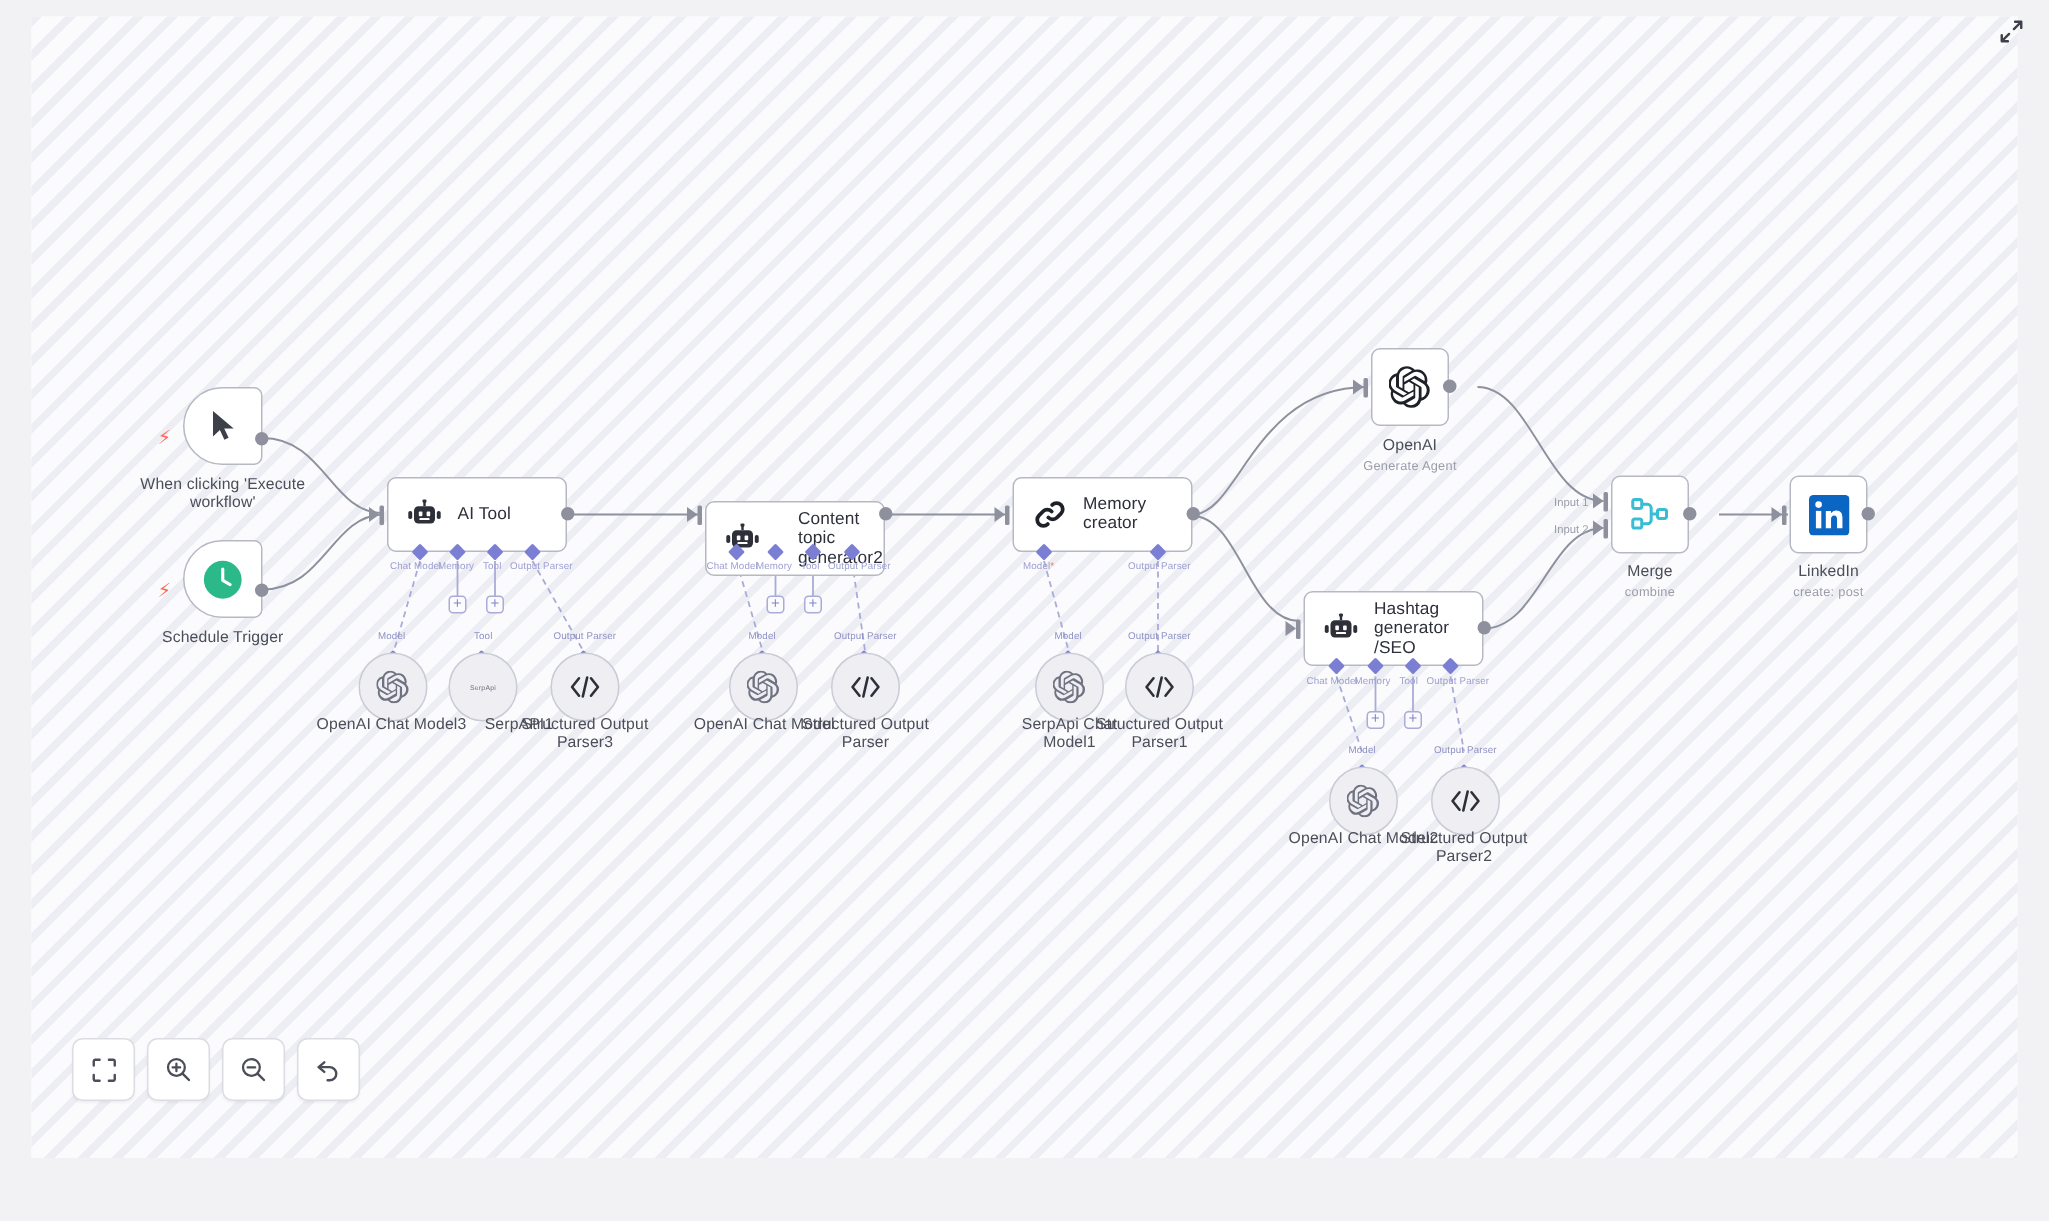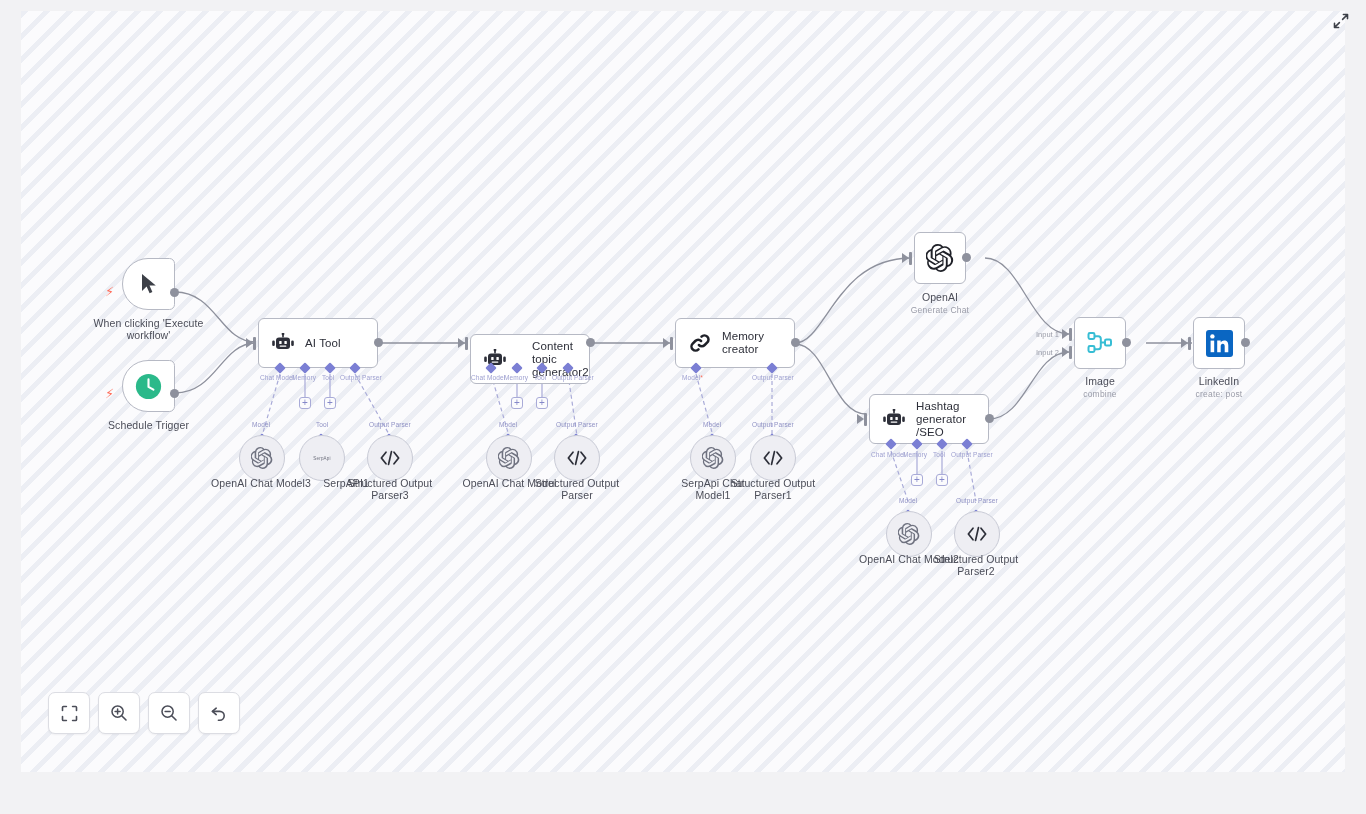--- a/index.html
+++ b/index.html
@@ -298,21 +298,21 @@
 
     <div class="node sq" style="left:893px;top:221px;width:52px;height:52px;">
       <svg width="28" height="28" viewBox="0 0 24 24">
         <path d="M21.6 9.9a5.9 5.9 0 0 0-.5-4.9 6 6 0 0 0-6.4-2.9A6 6 0 0 0 10.2.1a6 6 0 0 0-5.7 4.1 5.9 5.9 0 0 0-4 2.9 6 6 0 0 0 .8 7 5.9 5.9 0 0 0 .5 4.9 6 6 0 0 0 6.4 2.9 5.9 5.9 0 0 0 4.5 2 6 6 0 0 0 5.7-4.1 5.9 5.9 0 0 0 4-2.9 6 6 0 0 0-.8-7Zm-9 12.5a4.5 4.5 0 0 1-2.9-1l.1-.1 4.8-2.8a.8.8 0 0 0 .4-.7v-6.8l2 1.2v5.6a4.5 4.5 0 0 1-4.4 4.6ZM2.9 18a4.4 4.4 0 0 1-.5-3l.1.1 4.8 2.8a.8.8 0 0 0 .8 0l5.9-3.4v2.3l-5 2.9a4.5 4.5 0 0 1-6.1-1.7ZM1.7 7.9a4.5 4.5 0 0 1 2.3-2v5.7a.8.8 0 0 0 .4.7l5.9 3.4-2 1.2-4.9-2.9a4.5 4.5 0 0 1-1.7-6.1Zm16.6 3.9-5.9-3.5 2-1.1 4.9 2.8a4.5 4.5 0 0 1-.7 8.1v-5.6a.8.8 0 0 0-.3-.7ZM20.3 8.6l-.1-.1-4.8-2.8a.8.8 0 0 0-.8 0L8.7 9.1V6.8l4.9-2.9a4.5 4.5 0 0 1 6.7 4.7ZM7.7 12.9l-2-1.2V6.1a4.5 4.5 0 0 1 7.4-3.5l-.1.1-4.8 2.8a.8.8 0 0 0-.4.7Zm1.1-2.4 2.6-1.5 2.6 1.5v3l-2.6 1.5-2.6-1.5Z" fill="#1f2128"></path>
       </svg>
     </div>
     <div class="barin" style="left:888px;top:241px;"></div>
     <div class="arrowin" style="left:881px;top:242px;"></div>
     <div class="dot" style="left:941px;top:242px;"></div>
     <div class="nlabel" style="left:869px;top:281px;width:100px;">OpenAI</div>
-    <div class="nsub" style="left:869px;top:294px;width:100px;">Generate Chat</div>
+    <div class="nsub" style="left:869px;top:294px;width:100px;">Generate Agent</div>
 
     <div class="node" style="left:848px;top:383px;width:120px;height:50px;padding-left:12px;gap:10px;">
       <span class="ic">
         <svg width="24" height="20" viewBox="0 0 24 20">
           <rect x="5" y="4.5" width="14" height="11.5" rx="3" fill="#2d2f39"></rect>
           <rect x="8.2" y="8" width="2.4" height="3.1" rx=".6" fill="#ffffff"></rect>
           <rect x="13.4" y="8" width="2.4" height="3.1" rx=".6" fill="#ffffff"></rect>
           <rect x="8.6" y="12.4" width="6.8" height="1.3" rx=".6" fill="#ffffff"></rect>
           <rect x="11.2" y=".8" width="1.6" height="3.6" fill="#2d2f39"></rect>
           <circle cx="12" cy="1" r="1.4" fill="#2d2f39"></circle>
@@ -364,21 +364,21 @@
         <path d="M7.8 5.2 h3.4 a2.6 2.6 0 0 1 2.6 2.6 v4 M7.8 18.2 h3.4 a2.6 2.6 0 0 0 2.6-2.6 v-4 M13.8 11.6 h4.1" fill="none" stroke="#37bdd4" stroke-width="2" stroke-linecap="round"></path>
       </svg>
     </div>
     <span class="inlabel" style="left:1015px;top:319px;">Input 1</span>
     <span class="inlabel" style="left:1015px;top:337px;">Input 2</span>
     <div class="barin" style="left:1048px;top:317px;"></div>
     <div class="arrowin" style="left:1041px;top:318px;"></div>
     <div class="barin" style="left:1048px;top:335px;"></div>
     <div class="arrowin" style="left:1041px;top:336px;"></div>
     <div class="dot" style="left:1101px;top:327px;"></div>
-    <div class="nlabel" style="left:1029px;top:365px;width:100px;">Image</div>
+    <div class="nlabel" style="left:1029px;top:365px;width:100px;">Merge</div>
     <div class="nsub" style="left:1029px;top:378px;width:100px;">combine</div>
 
     <div class="node sq" style="left:1172px;top:306px;width:52px;height:52px;">
       <svg width="27" height="27" viewBox="0 0 27 27">
         <rect x="0" y="0" width="27" height="27" rx="3" fill="#0a66c2"></rect>
         <rect x="4.6" y="10.6" width="3.6" height="11.6" fill="#ffffff"></rect>
         <circle cx="6.4" cy="6.4" r="2.2" fill="#ffffff"></circle>
         <path d="M11.2 10.6 h3.5 v1.6 a3.9 3.9 0 0 1 3.4-1.8 c3.1 0 4.2 1.9 4.2 5 v6.8 h-3.6 v-6 c0-1.6-.6-2.5-1.9-2.5 -1.4 0-2.1 .9-2.1 2.5 v6 h-3.5 z" fill="#ffffff"></path>
       </svg>
     </div>

